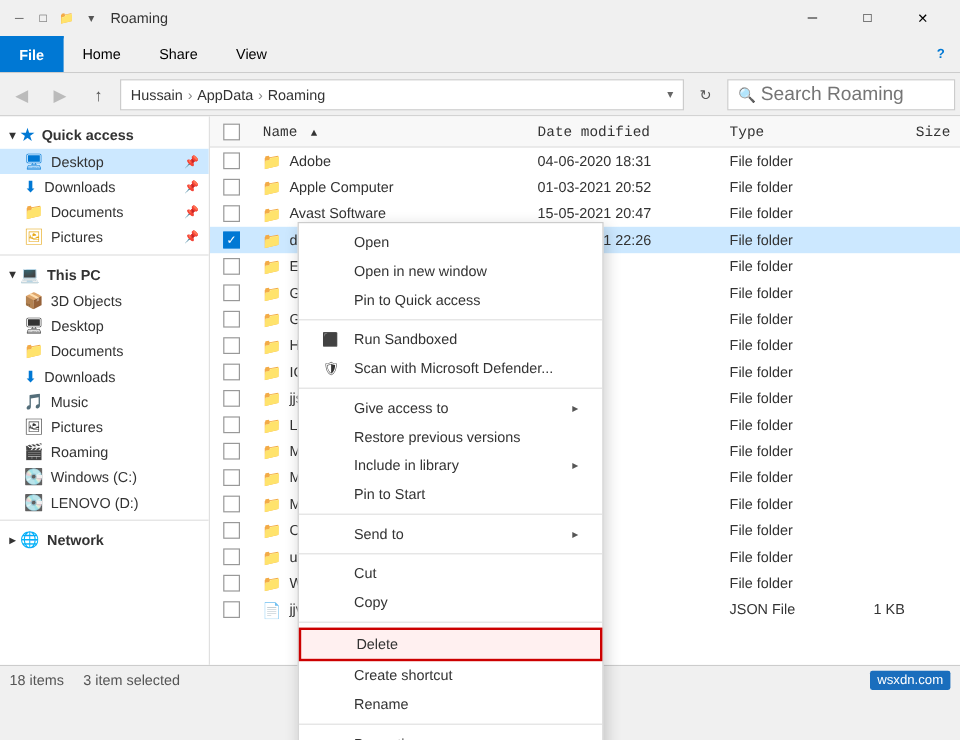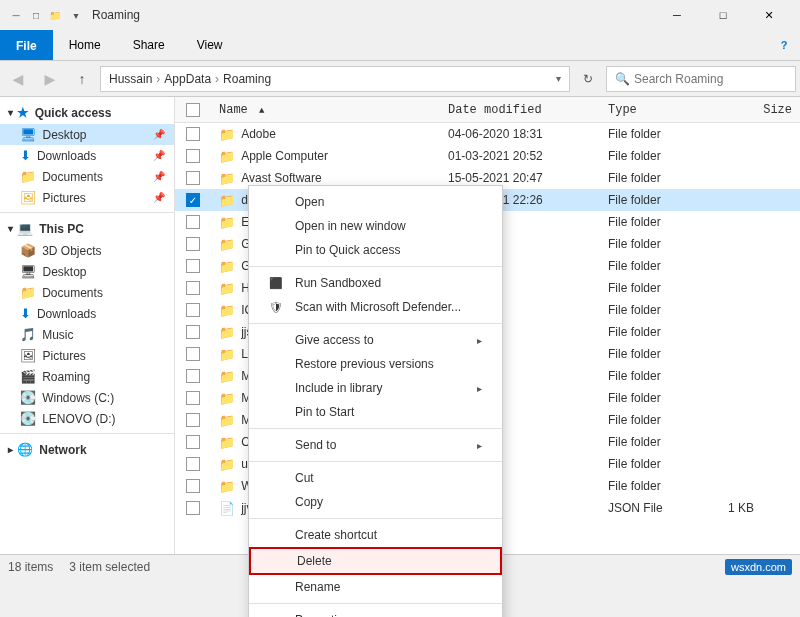--- a/index.html
+++ b/index.html
@@ -19,21 +19,21 @@
     .ribbon-tab.active { background: white; border-top: 2px solid #0078d4; color: #0078d4; font-weight: 600; }
 
     
     .address-bar { display: flex; align-items: center; height: 36px; background: #f0f0f0; padding: 0 4px; gap: 4px; border-bottom: 1px solid #ccc; }
     .nav-btn { width: 28px; height: 28px; display: flex; align-items: center; justify-content: center; cursor: pointer; border-radius: 2px; color: #555; font-size: 14px; }
     .nav-btn.disabled { color: #bbb; cursor: default; }
     .address-path { flex: 1; height: 26px; background: white; border: 1px solid #ccc; display: flex; align-items: center; padding: 0 8px; font-size: 12px; gap: 4px; }
     .dropdown-arrow { margin-left: auto; color: #666; font-size: 10px; }
     .refresh-btn { width: 28px; height: 28px; display: flex; align-items: center; justify-content: center; cursor: pointer; color: #555; }
     .search-box { width: 190px; height: 26px; border: 1px solid #ccc; display: flex; align-items: center; padding: 0 8px; background: white; gap: 4px; }
-    .search-box input { border: none; outline: none; font-size: 12px; width: 130px; color: #999; }
+    .search-box input { border: none; outline: none; font-size: 16px; width: 130px; color: #999; }
     .search-icon { color: #555; font-size: 12px; }
 
     
     .main-area { display: flex; height: calc(617px - 30px - 30px - 40px - 36px - 24px); }
 
     
     .sidebar { width: 175px; background: white; border-right: 1px solid #e0e0e0; overflow-y: auto; padding: 4px 0; }
     .sidebar-section-header { display: flex; align-items: center; padding: 4px 8px; font-size: 12px; font-weight: 600; color: #333; cursor: pointer; }
     .sidebar-section-header .arrow { margin-right: 4px; font-size: 10px; }
     .sidebar-item { display: flex; align-items: center; padding: 3px 8px 3px 20px; font-size: 12px; cursor: pointer; color: #333; }
@@ -440,27 +440,27 @@
   <div class="ctx-separator"></div>
   <div class="ctx-item">
       <div class="ctx-icon"></div>
       <span>Cut</span>
     </div>
   <div class="ctx-item">
       <div class="ctx-icon"></div>
       <span>Copy</span>
     </div>
   <div class="ctx-separator"></div>
+  <div class="ctx-item delete-item" style="background:#fff0f0;">
+      <div class="ctx-icon"></div>
+      <span>Delete</span>
+    </div>
   <div class="ctx-item">
       <div class="ctx-icon"></div>
       <span>Create shortcut</span>
-    </div>
-  <div class="ctx-item delete-item" style="background:#fff0f0;">
-      <div class="ctx-icon"></div>
-      <span>Delete</span>
     </div>
   <div class="ctx-item">
       <div class="ctx-icon"></div>
       <span>Rename</span>
     </div>
   <div class="ctx-separator"></div>
   <div class="ctx-item">
       <div class="ctx-icon"></div>
       <span>Properties</span>
     </div>

